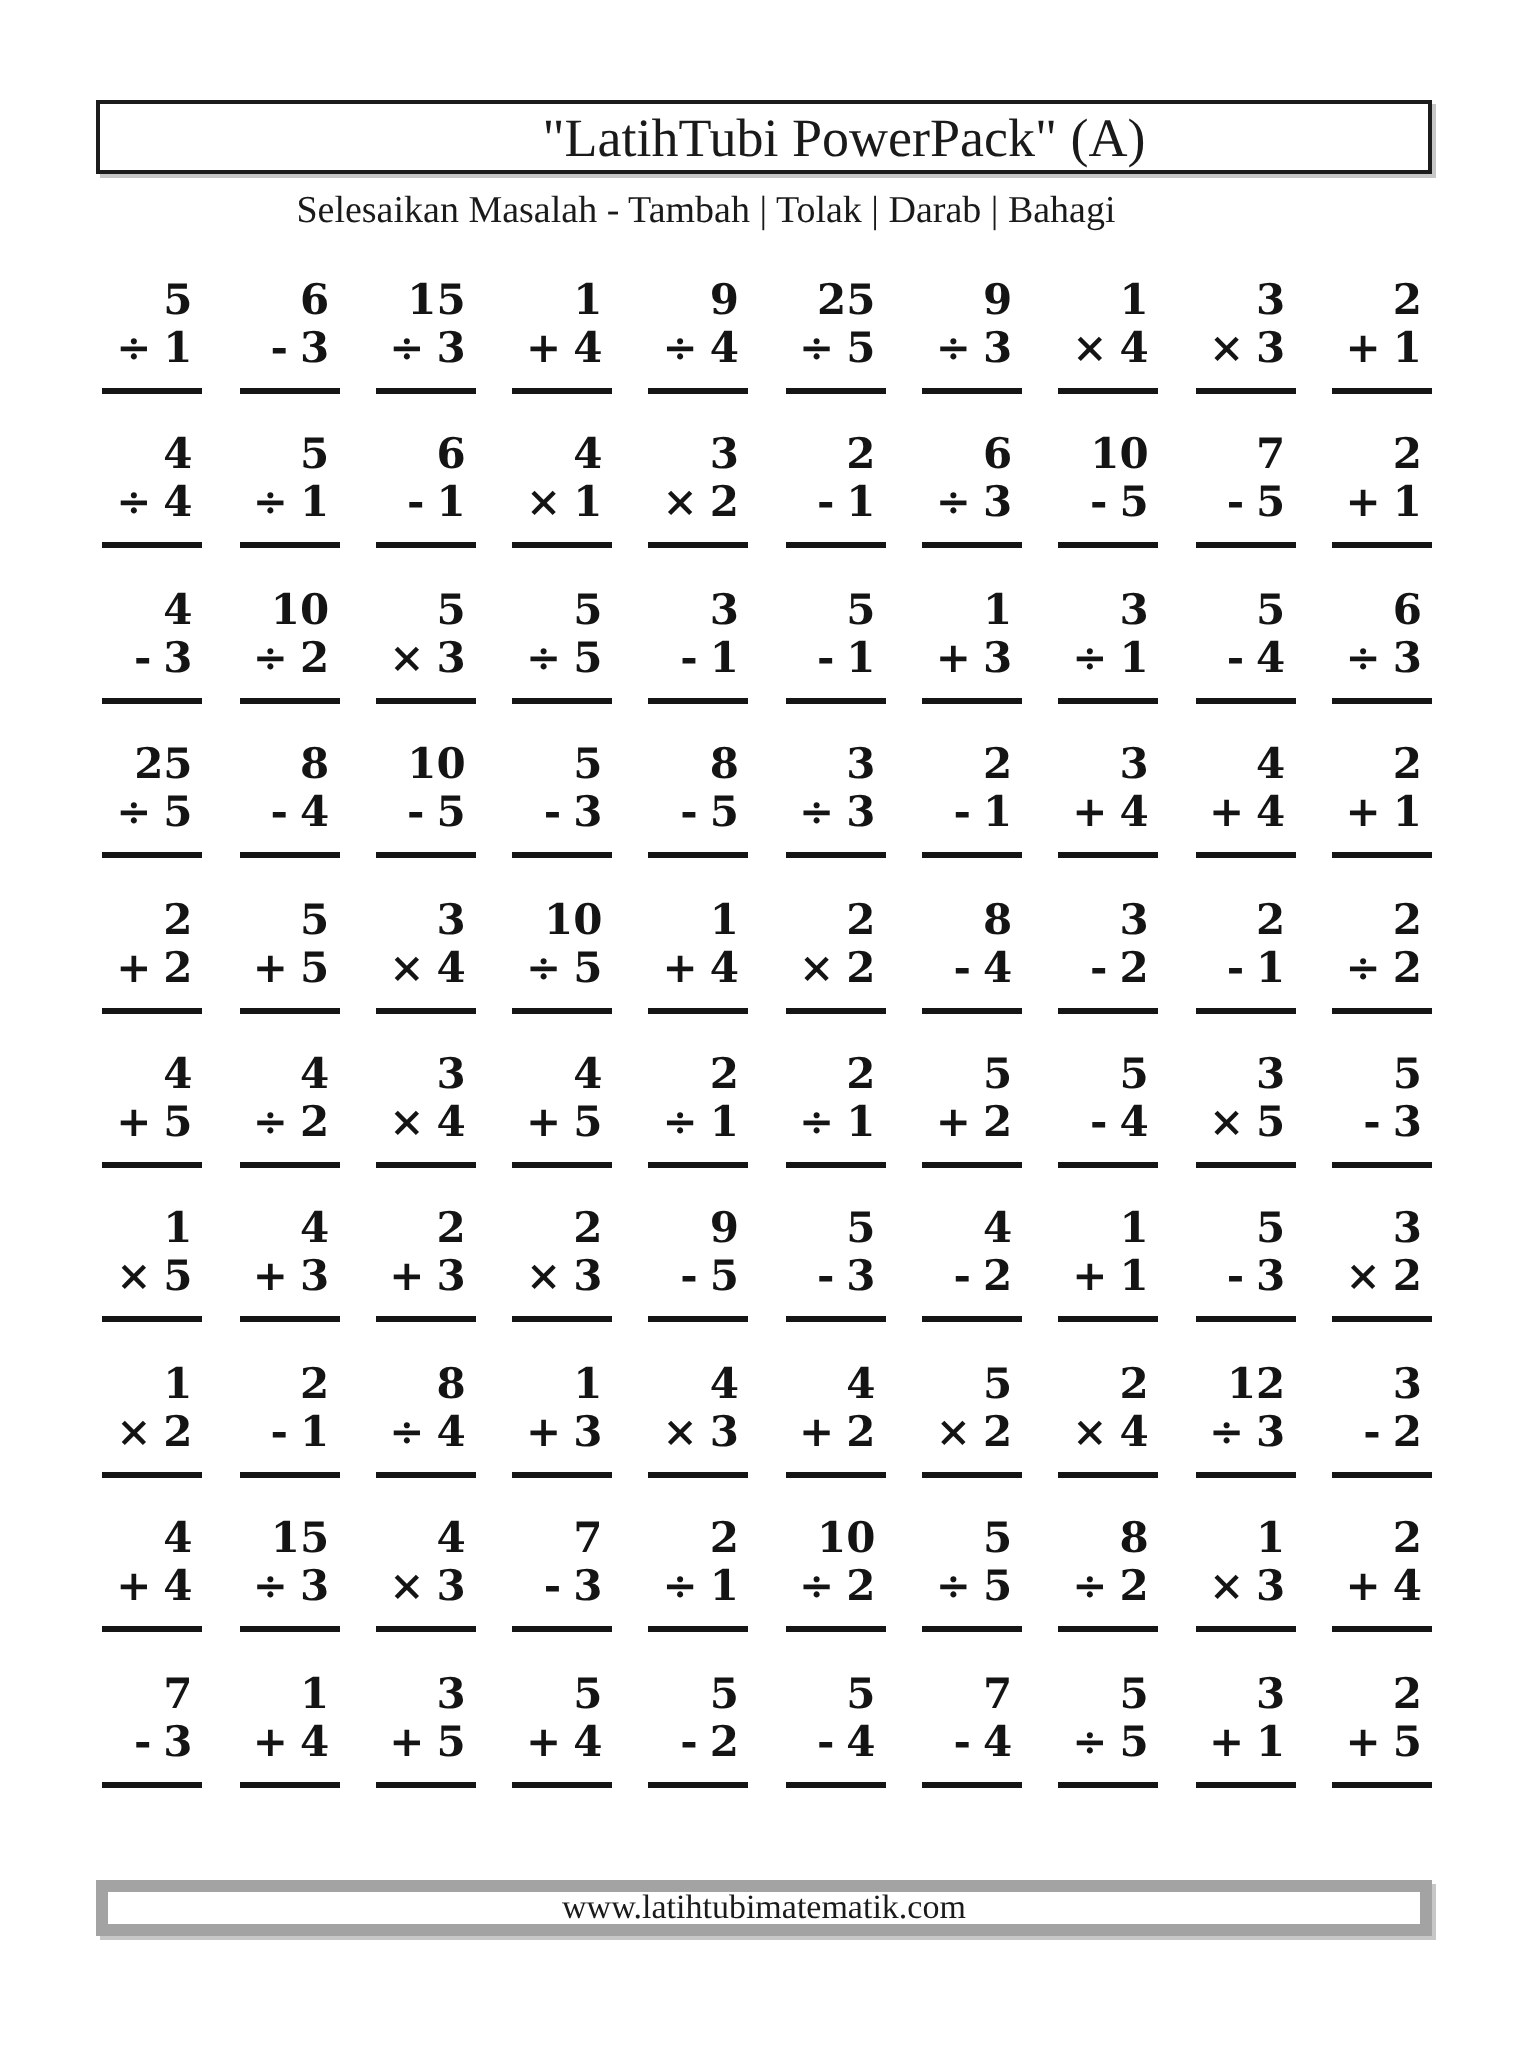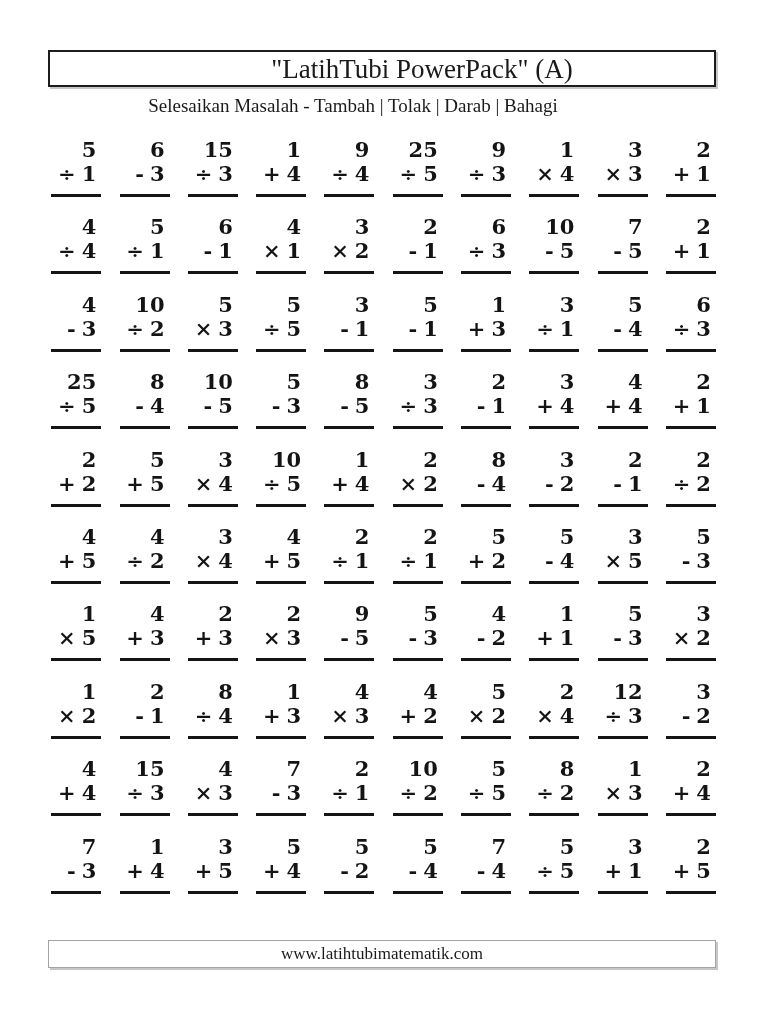--- a/index.html
+++ b/index.html
@@ -83,21 +83,21 @@
     background: #151515;
     margin-top: 8px;
   }
   .footer-box {
     position: absolute;
     left: 48px;
     top: 940px;
     width: 668px;
     height: 28px;
     box-sizing: border-box;
-    border: 1px solid #a3a3a3;
+    border: 6px solid #a3a3a3;
     box-shadow: 2px 2px 0 rgba(130,130,130,0.45);
     display: flex;
     align-items: center;
     justify-content: center;
   }
   .footer-text {
     font-size: 17px;
     line-height: 20px;
   }
 </style>

